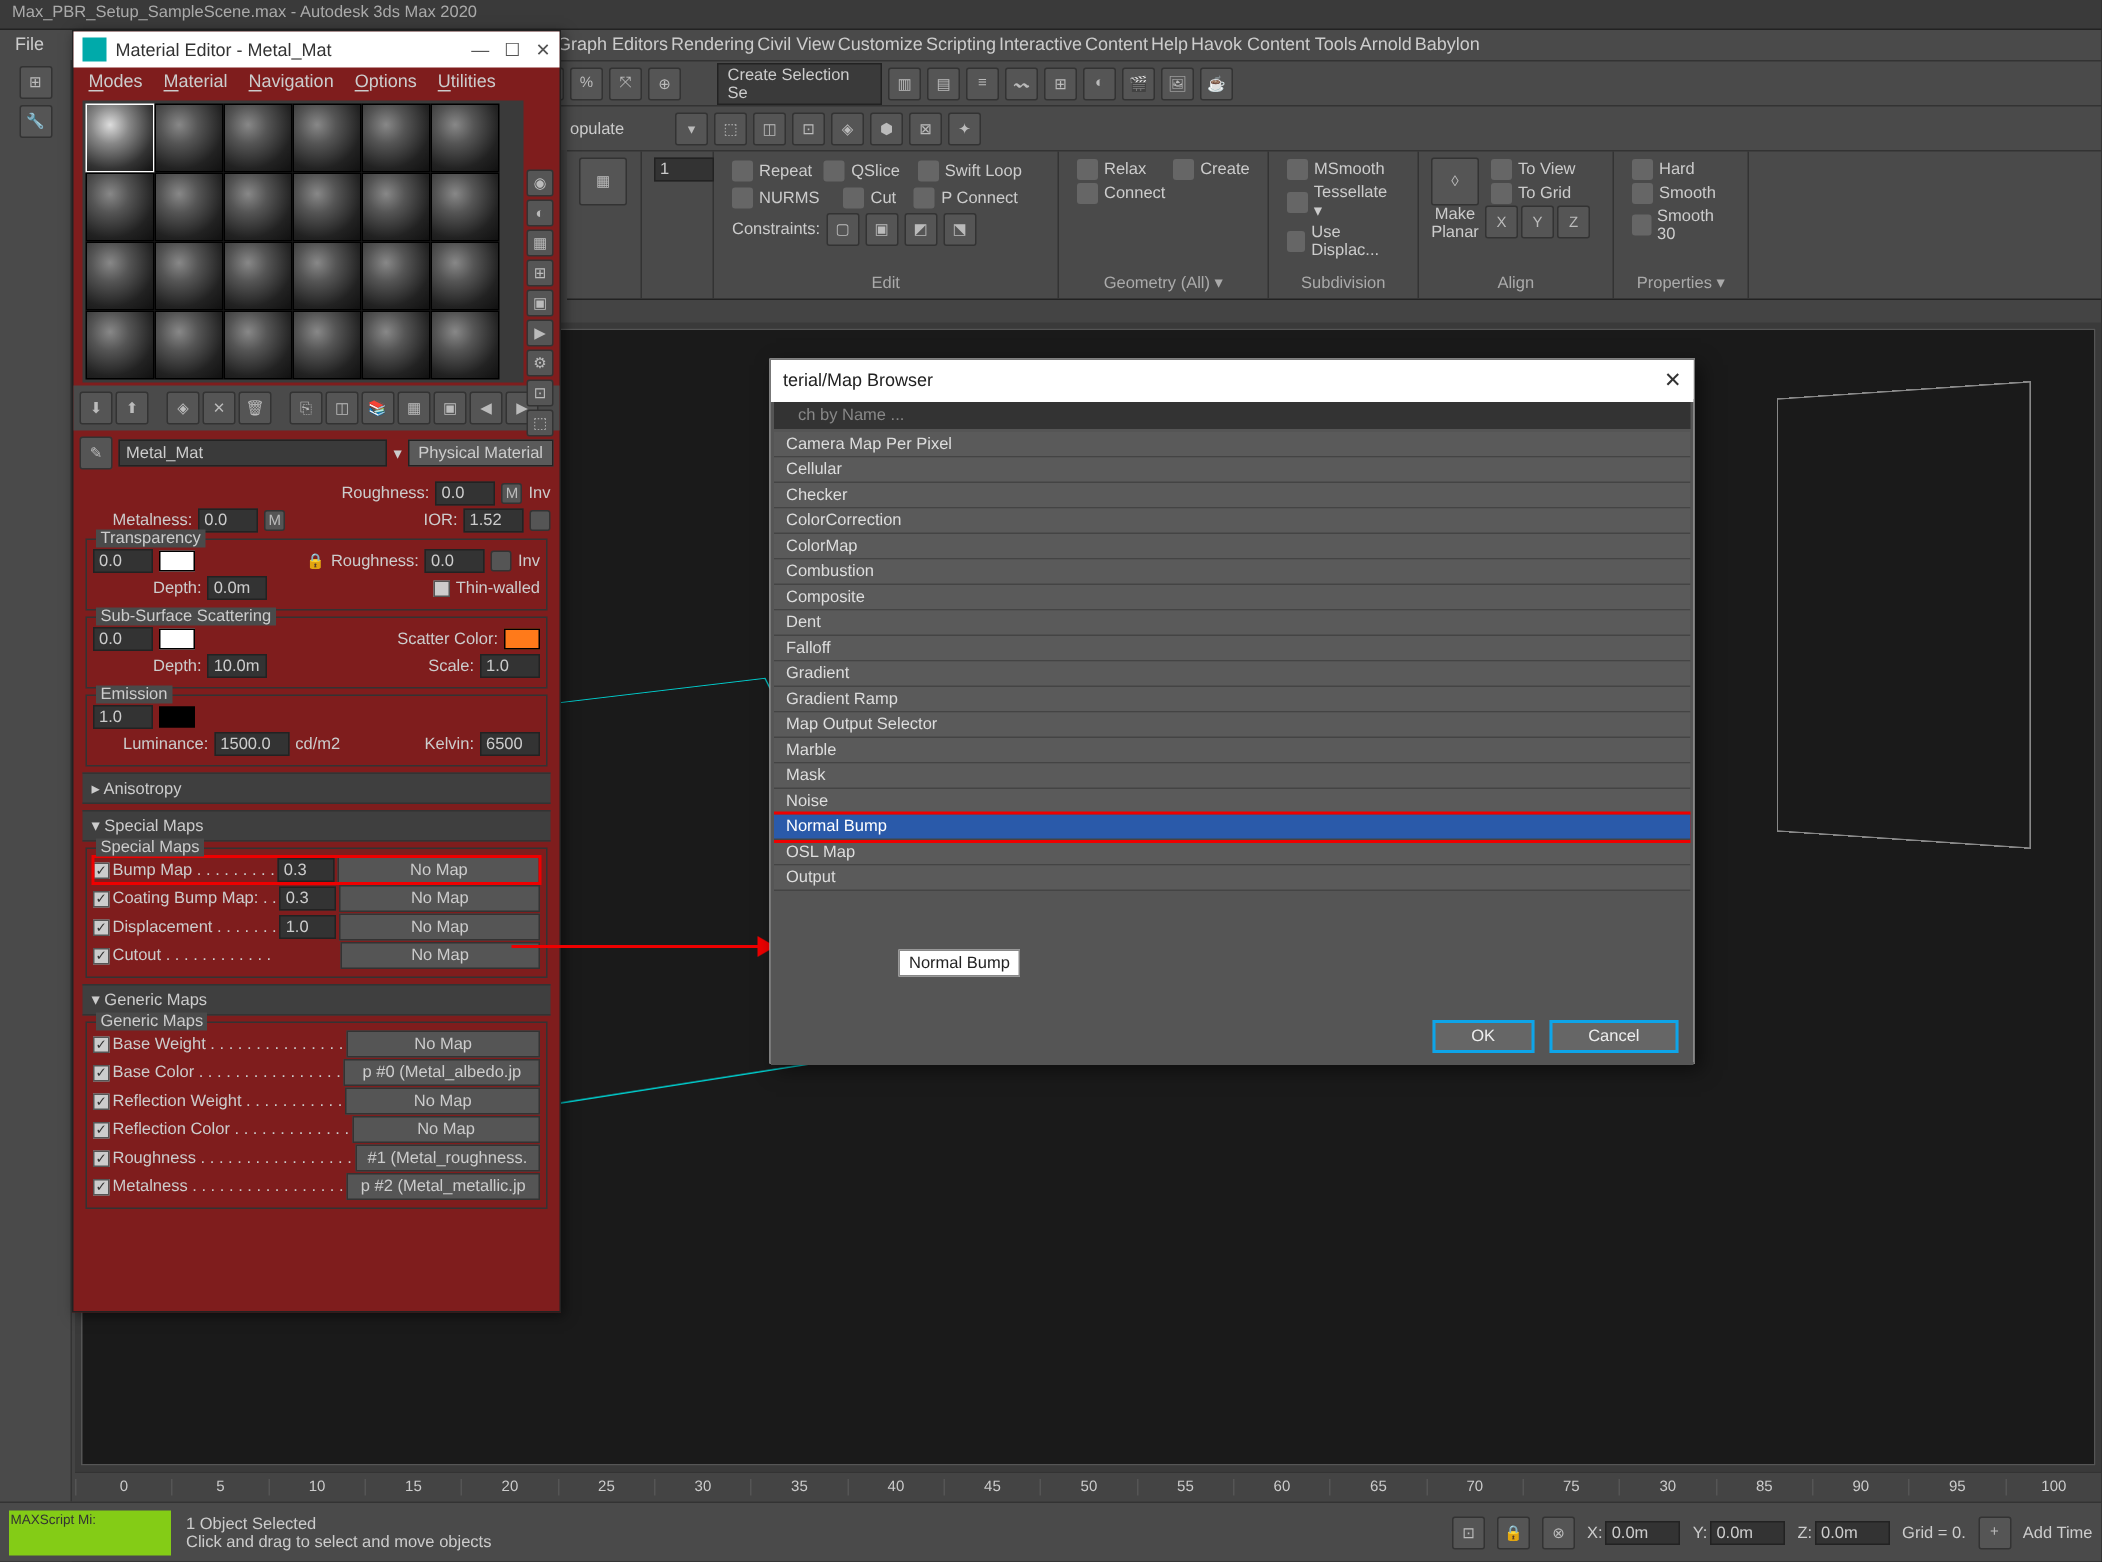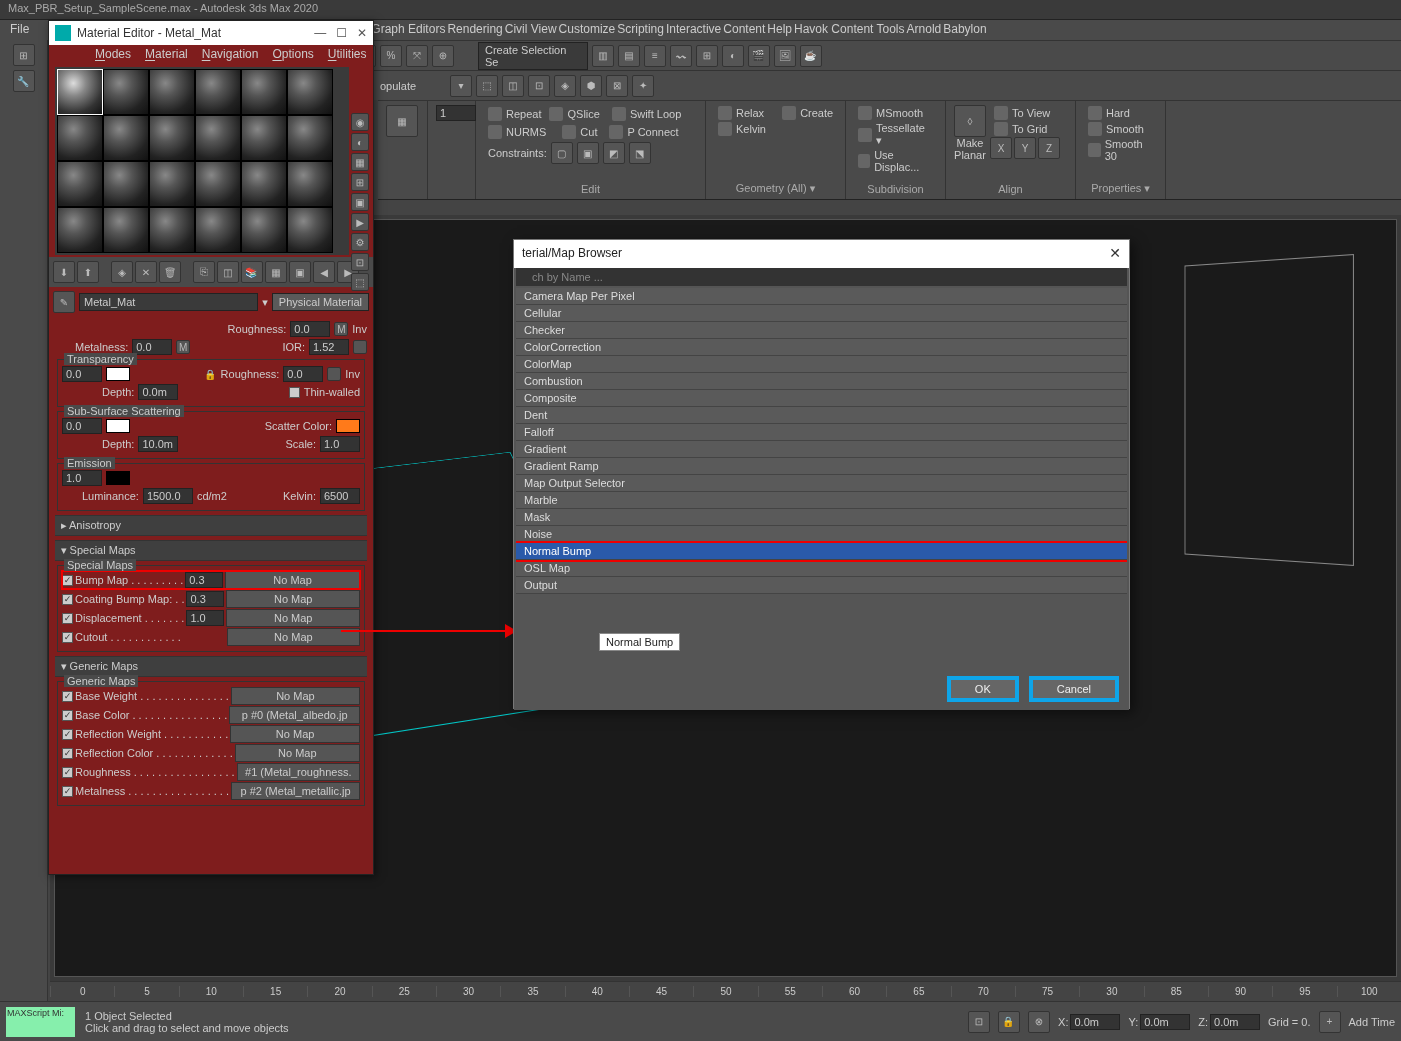--- a/index.html
+++ b/index.html
@@ -18,21 +18,21 @@
 .rbtn .ic { width:14px; height:14px; background:#666; border-radius:2px; }
 .viewport { position:absolute; left:50px; top:215px; right:0; bottom:60px; background:#3a3a3a; }
 .viewport-inner { position:absolute; inset:4px; background:#1a1a1a; border:1px solid #555; }
 .wire { position:absolute; border:1px solid #00c8c8; background:transparent; }
 .wire.gray { border-color:#888; }
 
 .mateditor { position:absolute; left:48px; top:20px; width:326px; height:855px; background:#7f1d1d; border:1px solid #222; box-shadow:2px 2px 8px rgba(0,0,0,.5); z-index:10; }
 .mat-title { background:#fff; color:#333; height:24px; display:flex; align-items:center; padding:0 6px; font-size:12px; }
 .mat-title .ic3 { width:16px; height:16px; background:#0aa; margin-right:6px; }
 .mat-title .controls { margin-left:auto; display:flex; gap:10px; color:#555; }
-.mat-menu { height:20px; display:flex; gap:14px; padding:2px 10px; font-size:12px;margin-left:36px; }
+.mat-menu { height:20px; display:flex; gap:14px; padding:2px 10px; font-size:12px; }
 .mat-menu span { text-decoration:underline; text-underline-offset:2px; text-decoration-color:transparent; }
 .mat-menu span:first-letter { text-decoration:underline; }
 .spheres { display:grid; grid-template-columns:repeat(6,46px); grid-auto-rows:46px; gap:0px; padding:2px; background:#3a3a3a; margin:2px 24px 2px 6px; }
 .sphere { background:radial-gradient(circle at 35% 30%, #888 0%, #555 30%, #222 70%, #111 100%); border:1px solid #000; }
 .sphere.sel { border:1px solid #fff; background:radial-gradient(circle at 35% 30%, #ddd 0%, #888 30%, #333 70%, #111 100%);}
 .sidecol { position:absolute; right:2px; top:46px; width:20px; display:flex; flex-direction:column; gap:2px; }
 .sidecol .iconbtn{width:18px;height:18px;}
 .mat-tool { display:flex; gap:2px; padding:4px; background:#4a4a4a; flex-wrap:wrap; }
 .mat-name { display:flex; gap:4px; padding:4px; align-items:center; }
 .mat-name input { flex:1; background:#3a3a3a; border:1px solid #222; color:#ccc; padding:2px 4px; font-size:11px; }
@@ -55,32 +55,32 @@
 
 .mapbrowser { position:absolute; left:513px; top:239px; width:617px; height:470px; background:#fff; border:1px solid #777; box-shadow:4px 4px 12px rgba(0,0,0,.5); z-index:20; }
 .mb-title { height:26px; background:#fff; color:#222; display:flex; align-items:center; padding:0 8px; font-size:12px; }
 .mb-title .x { margin-left:auto; font-size:14px; color:#333; }
 .mb-body { background:#555; height:calc(100% - 26px); padding:0; position:relative; }
 .mb-search { background:#333; margin:2px; padding:3px 16px; font-size:11px; color:#888; }
 .mb-list { margin:0 2px; max-height:378px; overflow:hidden; }
 .mb-item { background:#5a5a5a; border-bottom:1px solid #444; padding:2px 8px; font-size:11px; color:#ddd; }
 .mb-item.sel { background:#2a5aaa; color:#fff; outline:2px solid #e00; }
 .mb-buttons { position:absolute; bottom:8px; right:10px; display:flex; gap:10px; }
-.mb-buttons button { background:#666; border:4px solid #0ea5e9; color:#eee; padding:3px 24px; font-size:11px; }
+.mb-buttons button { background:#666; border:2px solid #0ea5e9; color:#eee; padding:3px 24px; font-size:11px; }
 .tooltip { position:absolute; left:599px; top:633px; background:#fff; color:#222; border:1px solid #888; padding:2px 6px; font-size:11px; z-index:30; }
 
 .arrow { position:absolute; left:341px; top:627px; width:176px; height:8px; z-index:15; }
 .arrow-line { position:absolute; left:0; top:3px; width:164px; height:2px; background:#e00; }
 .arrow-head { position:absolute; right:0; top:-3px; width:0; height:0; border-left:12px solid #e00; border-top:7px solid transparent; border-bottom:7px solid transparent; }
 
 .timeline { position:absolute; left:50px; right:0; bottom:40px; height:20px; background:#444; border-top:1px solid #333; display:flex; align-items:center; font-size:10px;}
 .timeline .tick{flex:1;text-align:center;border-left:1px solid #555;}
 
 .statusbar { position:absolute; left:0; right:0; bottom:0; height:40px; background:#4a4a4a; border-top:1px solid #333; display:flex; align-items:center; padding:2px 6px; gap:10px; font-size:11px; }
-.statusbar .maxscript { width:69px; height:30px; background:#86efac; overflow:hidden; font-size:9px; padding:1px; color:#333;}
+.statusbar .maxscript { width:108px; height:30px; background:#84cc16; overflow:hidden; font-size:9px; padding:1px; color:#333;}
 .statusbar .sel { flex:0 0 auto; }
 .statusbar .coords { margin-left:auto; display:flex; gap:8px; align-items:center; }
 .coords .cinput { display:flex; align-items:center; gap:2px; }
 .coords .cinput input { width:50px; background:#333; border:1px solid #222; color:#ccc; padding:1px 3px; font-size:11px; }
 .leftcol{position:absolute;left:0;top:40px;width:48px;bottom:0;background:#4a4a4a;border-right:1px solid #333;padding:4px 2px;display:flex;flex-direction:column;gap:4px;align-items:center;}
 </style>
 </head>
 <body>
 
 <div class="titlebar">
@@ -201,21 +201,21 @@
             <span class="ic"></span>
             <span>Relax</span>
           </span>
        <span class="rbtn">
             <span class="ic"></span>
             <span>Create</span>
           </span>
       </div>
       <div class="rbtn">
           <span class="ic"></span>
-          <span>Kelvin</span>
+          <span>Connect</span>
         </div>
     </div>
     <div class="label">Geometry (All) ▾</div>
   </div>
   <div class="ribbon-group" style="width:100px">
     <div>
       <div class="rbtn">
           <span class="ic"></span>
           <span>MSmooth</span>
         </div>

